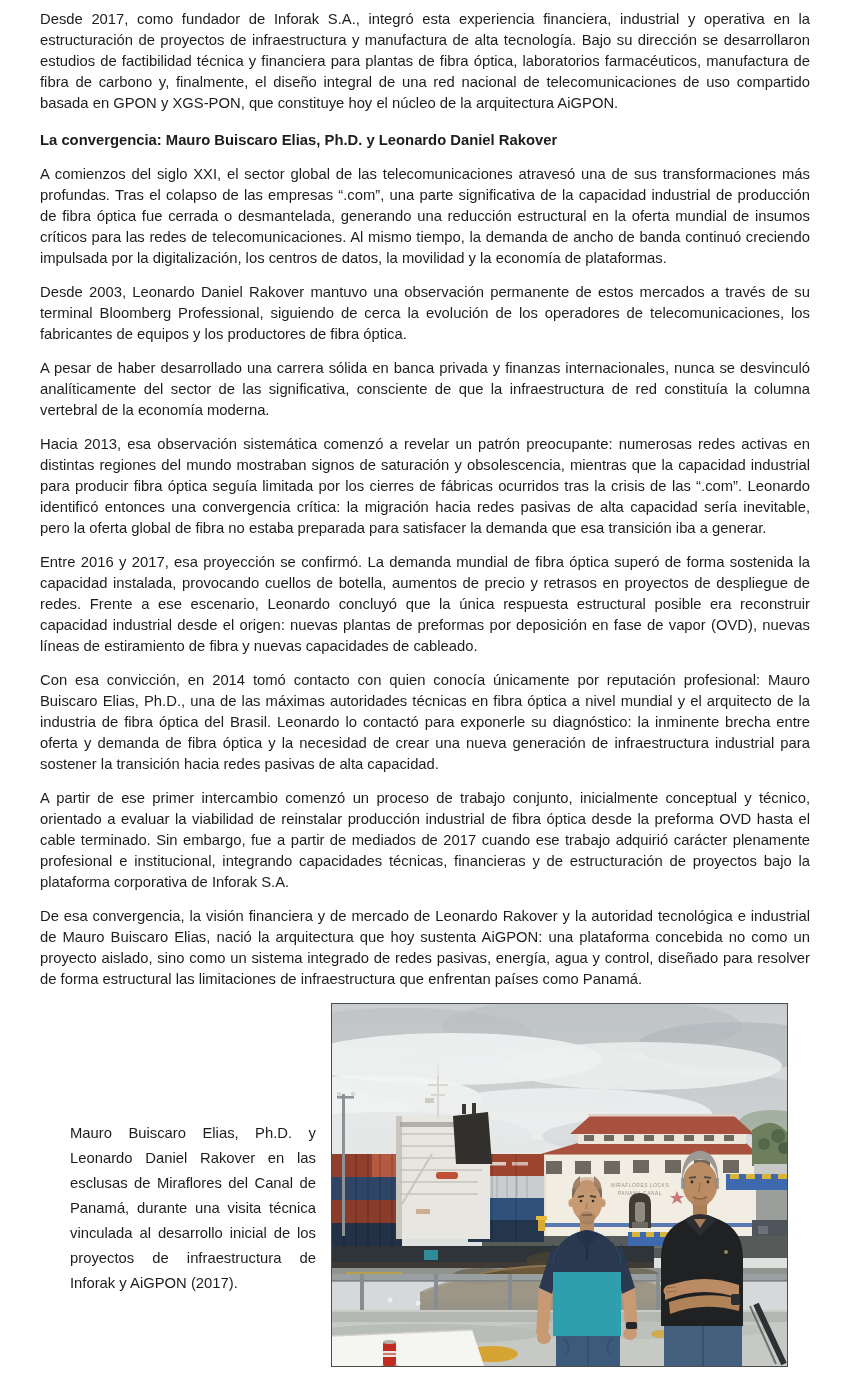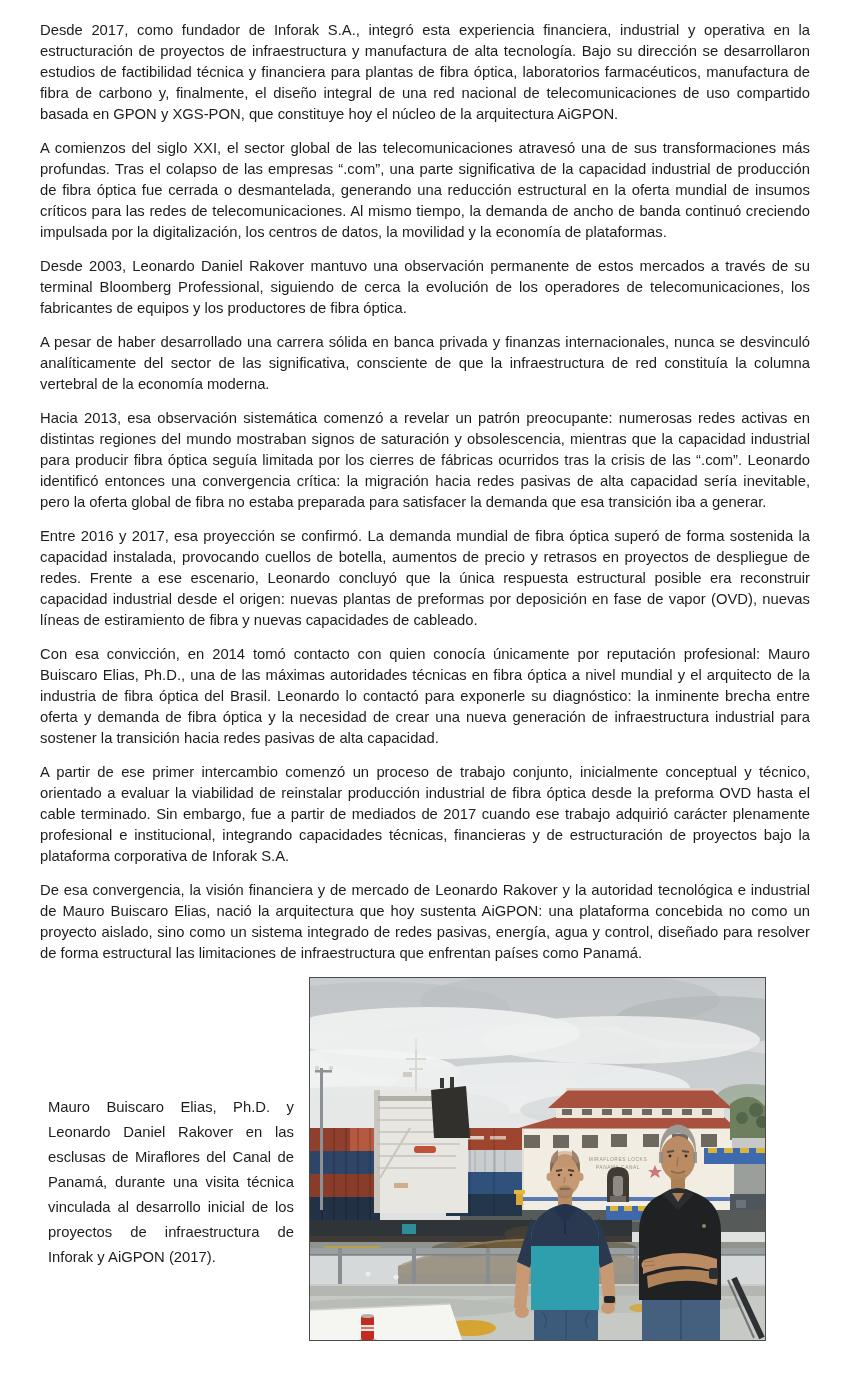--- a/index.html
+++ b/index.html
@@ -2,50 +2,51 @@
 <html><head>
 <meta charset="utf-8">
 <style>
   html,body{margin:0;padding:0;background:#ffffff;}
   body{
     width:850px;height:1400px;
     font-family:"Liberation Sans",sans-serif;
     color:#1d1d1d;
     overflow:hidden;
   }
-  .page{padding:20px 40px 0 40px;box-sizing:border-box;width:850px;}
+  .page{padding:9px 40px 0 40px;box-sizing:border-box;width:850px;}
   .para{
     font-size:14.8px;line-height:21px;text-align:justify;
     margin:0 0 13px 0;
   }
   .heading{
     font-size:14.8px;line-height:21px;font-weight:bold;
     margin:16px 0 13px 0;
   }
-  .figure-row{display:flex;align-items:flex-start;margin-top:2px;}
+  .figure-row{display:flex;align-items:flex-start;margin-top:2px;justify-content:center;}
   .caption{
     width:266px;box-sizing:border-box;
     padding:118px 12px 0 8px;
     font-size:14.8px;line-height:25px;text-align:justify;
   }
   .photo-frame{
     width:457px;height:364px;box-sizing:border-box;
     border:1px solid #4c4c4c;
     margin-left:3px;
     background:#dfe1e1;
   }
   .photo-frame svg{display:block;width:455px;height:362px;}
 </style>
 </head>
 <body>
 
 <div class="page">
 
   <p class="para">Desde 2017, como fundador de Inforak S.A., integró esta experiencia financiera, industrial y operativa en la estructuración de proyectos de infraestructura y manufactura de alta tecnología. Bajo su dirección se desarrollaron estudios de factibilidad técnica y financiera para plantas de fibra óptica, laboratorios farmacéuticos, manufactura de fibra de carbono y, finalmente, el diseño integral de una red nacional de telecomunicaciones de uso compartido basada en GPON y XGS-PON, que constituye hoy el núcleo de la arquitectura AiGPON.</p>
 
+  <h2 class="heading">La convergencia: Mauro Buiscaro Elias, Ph.D. y Leonardo Daniel Rakover</h2>
 
   <p class="para">A comienzos del siglo XXI, el sector global de las telecomunicaciones atravesó una de sus transformaciones más profundas. Tras el colapso de las empresas “.com”, una parte significativa de la capacidad industrial de producción de fibra óptica fue cerrada o desmantelada, generando una reducción estructural en la oferta mundial de insumos críticos para las redes de telecomunicaciones. Al mismo tiempo, la demanda de ancho de banda continuó creciendo impulsada por la digitalización, los centros de datos, la movilidad y la economía de plataformas.</p>
   <p class="para">Desde 2003, Leonardo Daniel Rakover mantuvo una observación permanente de estos mercados a través de su terminal Bloomberg Professional, siguiendo de cerca la evolución de los operadores de telecomunicaciones, los fabricantes de equipos y los productores de fibra óptica.</p>
   <p class="para">A pesar de haber desarrollado una carrera sólida en banca privada y finanzas internacionales, nunca se desvinculó analíticamente del sector de las significativa, consciente de que la infraestructura de red constituía la columna vertebral de la economía moderna.</p>
   <p class="para">Hacia 2013, esa observación sistemática comenzó a revelar un patrón preocupante: numerosas redes activas en distintas regiones del mundo mostraban signos de saturación y obsolescencia, mientras que la capacidad industrial para producir fibra óptica seguía limitada por los cierres de fábricas ocurridos tras la crisis de las “.com”. Leonardo identificó entonces una convergencia crítica: la migración hacia redes pasivas de alta capacidad sería inevitable, pero la oferta global de fibra no estaba preparada para satisfacer la demanda que esa transición iba a generar.</p>
   <p class="para">Entre 2016 y 2017, esa proyección se confirmó. La demanda mundial de fibra óptica superó de forma sostenida la capacidad instalada, provocando cuellos de botella, aumentos de precio y retrasos en proyectos de despliegue de redes. Frente a ese escenario, Leonardo concluyó que la única respuesta estructural posible era reconstruir capacidad industrial desde el origen: nuevas plantas de preformas por deposición en fase de vapor (OVD), nuevas líneas de estiramiento de fibra y nuevas capacidades de cableado.</p>
   <p class="para">Con esa convicción, en 2014 tomó contacto con quien conocía únicamente por reputación profesional: Mauro Buiscaro Elias, Ph.D., una de las máximas autoridades técnicas en fibra óptica a nivel mundial y el arquitecto de la industria de fibra óptica del Brasil. Leonardo lo contactó para exponerle su diagnóstico: la inminente brecha entre oferta y demanda de fibra óptica y la necesidad de crear una nueva generación de infraestructura industrial para sostener la transición hacia redes pasivas de alta capacidad.</p>
   <p class="para">A partir de ese primer intercambio comenzó un proceso de trabajo conjunto, inicialmente conceptual y técnico, orientado a evaluar la viabilidad de reinstalar producción industrial de fibra óptica desde la preforma OVD hasta el cable terminado. Sin embargo, fue a partir de mediados de 2017 cuando ese trabajo adquirió carácter plenamente profesional e institucional, integrando capacidades técnicas, financieras y de estructuración de proyectos bajo la plataforma corporativa de Inforak S.A.</p>
   <p class="para">De esa convergencia, la visión financiera y de mercado de Leonardo Rakover y la autoridad tecnológica e industrial de Mauro Buiscaro Elias, nació la arquitectura que hoy sustenta AiGPON: una plataforma concebida no como un proyecto aislado, sino como un sistema integrado de redes pasivas, energía, agua y control, diseñado para resolver de forma estructural las limitaciones de infraestructura que enfrentan países como Panamá.</p>
 

